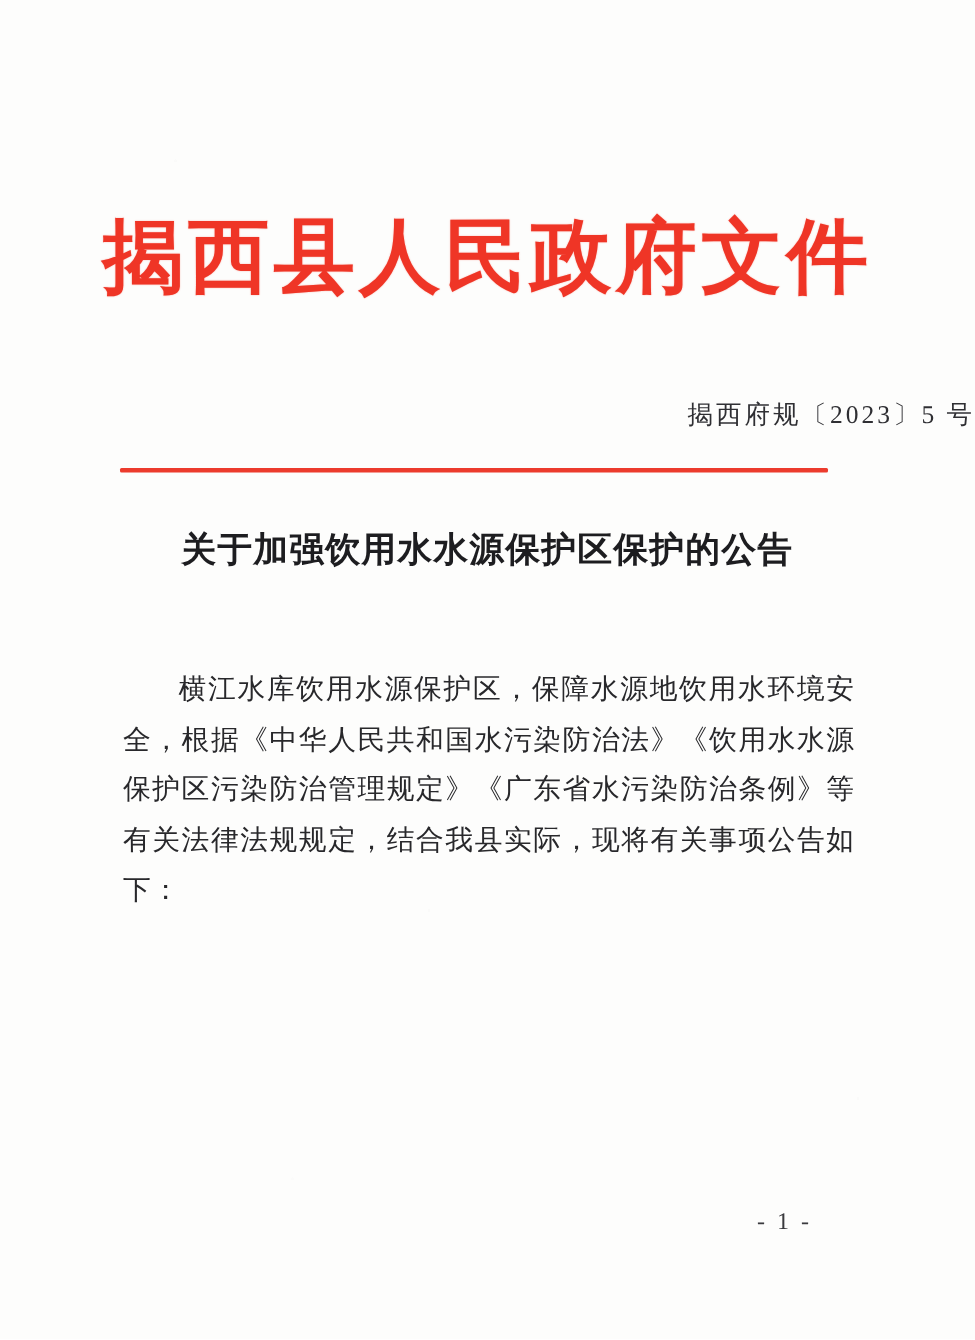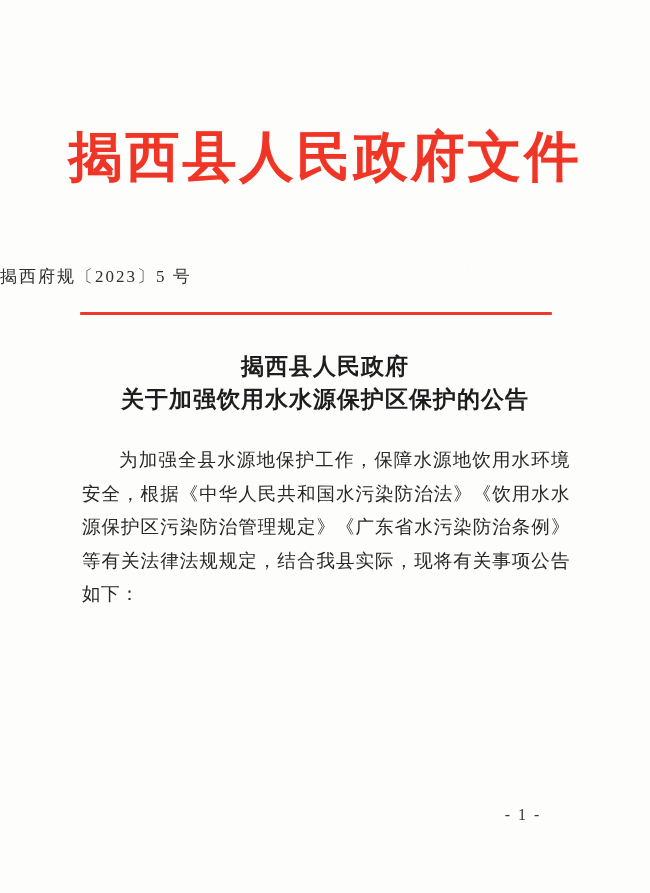--- a/index.html
+++ b/index.html
@@ -28,21 +28,21 @@
       radial-gradient(circle at 44% 68%, rgba(0,0,0,0.010) 0 1px, transparent 1px),
       radial-gradient(circle at 88% 82%, rgba(0,0,0,0.010) 0 1px, transparent 1px),
       radial-gradient(circle at 30% 88%, rgba(0,0,0,0.008) 0 1px, transparent 1px),
       linear-gradient(#fdfdfc, #fdfdfc);
     pointer-events: none;
   }
 
   
   .masthead {
     position: absolute;
-    top: 128px;
+    top: 142px;
     left: 0;
     right: 0;
     text-align: center;
   }
 
   .masthead-title {
     font-family: "Liberation Serif", "DejaVu Serif", serif;
     font-weight: bold;
     font-size: 54px;
     line-height: 1.08;
@@ -51,21 +51,21 @@
     white-space: nowrap;
     text-shadow: 0 0 1px rgba(239,53,38,0.45);
   }
 
   
   .doc-number {
     position: absolute;
     top: 265px;
     left: 0;
     right: 0;
-    text-align: left;
+    text-align: right;
     font-family: "Liberation Serif", "DejaVu Serif", serif;
     font-size: 17px;
     letter-spacing: 2px;
     color: #2f2f33;
   }
 
   
   .red-rule {
     position: absolute;
     top: 312px;
@@ -152,25 +152,24 @@
 
   <div class="masthead">
     <div class="masthead-title">揭西县人民政府文件</div>
   </div>
 
   <div class="doc-number">揭西府规〔2023〕5 号</div>
 
   <div class="red-rule"></div>
 
   <div class="doc-heading">
-    <div class="line">揭西县人民政府</div>
     <div class="line">关于加强饮用水水源保护区保护的公告</div>
   </div>
 
   <div class="body-block">
-    <p class="para">为加强全县水源地保护工作，保障水源地饮用水环境安全，根据《中华人民共和国水污染防治法》《饮用水水源保护区污染防治管理规定》《广东省水污染防治条例》等有关法律法规规定，结合我县实际，现将有关事项公告如下：</p>
+    <p class="para">横江水库饮用水源保护区，保障水源地饮用水环境安全，根据《中华人民共和国水污染防治法》《饮用水水源保护区污染防治管理规定》《广东省水污染防治条例》等有关法律法规规定，结合我县实际，现将有关事项公告如下：</p>
   </div>
 
   <div class="page-footer">
     <span class="inner">- 1 -</span>
   </div>
 
 </div>
 
 </body></html>

